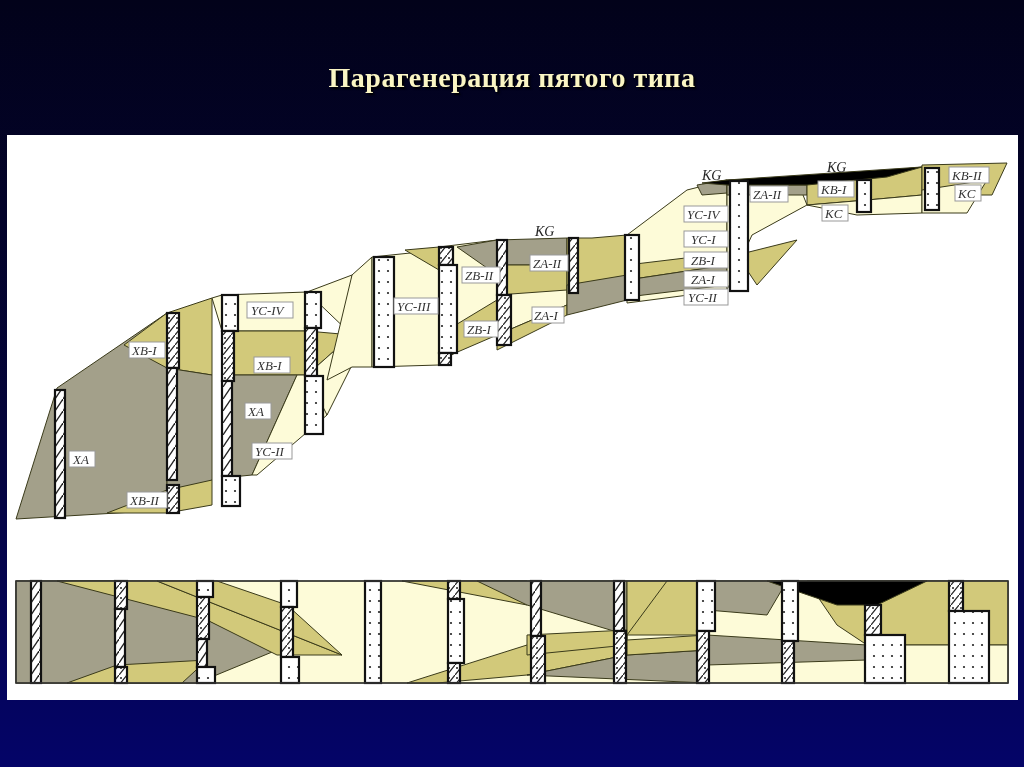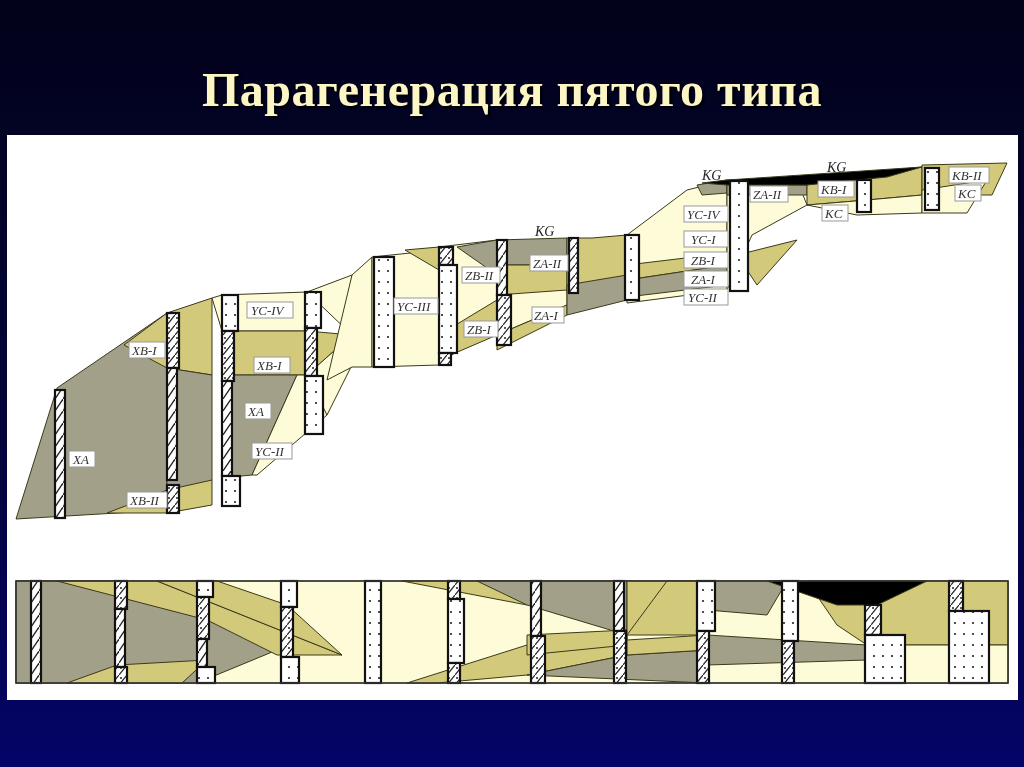--- a/index.html
+++ b/index.html
@@ -6,21 +6,21 @@
   body {
     width: 1024px; height: 767px; overflow: hidden;
     background: linear-gradient(to bottom, #02021a 0%, #04043a 55%, #040468 100%);
     position: relative;
     font-family: "Liberation Serif", serif;
   }
   .slide-title {
     position: absolute; left: 0; top: 62px; width: 1024px;
     text-align: center; color: #fbf6c4;
     font-family: "Liberation Serif", serif; font-weight: bold;
-    font-size: 48px; letter-spacing: 0.5px;
+    font-size: 28px; letter-spacing: 0.5px;
     text-shadow: 2px 2px 2px #000;
   }
   .panel {
     position: absolute; left: 7px; top: 135px; width: 1011px; height: 565px;
     background: #ffffff;
   }
   .panel svg { position: absolute; left: 0; top: 0; }
   .lbl-text { font-family: "Liberation Serif", serif; font-style: italic; font-size: 13px; fill: #333; }
   .kg-text { font-family: "Liberation Serif", serif; font-style: italic; font-size: 14px; fill: #222; }
 </style>

